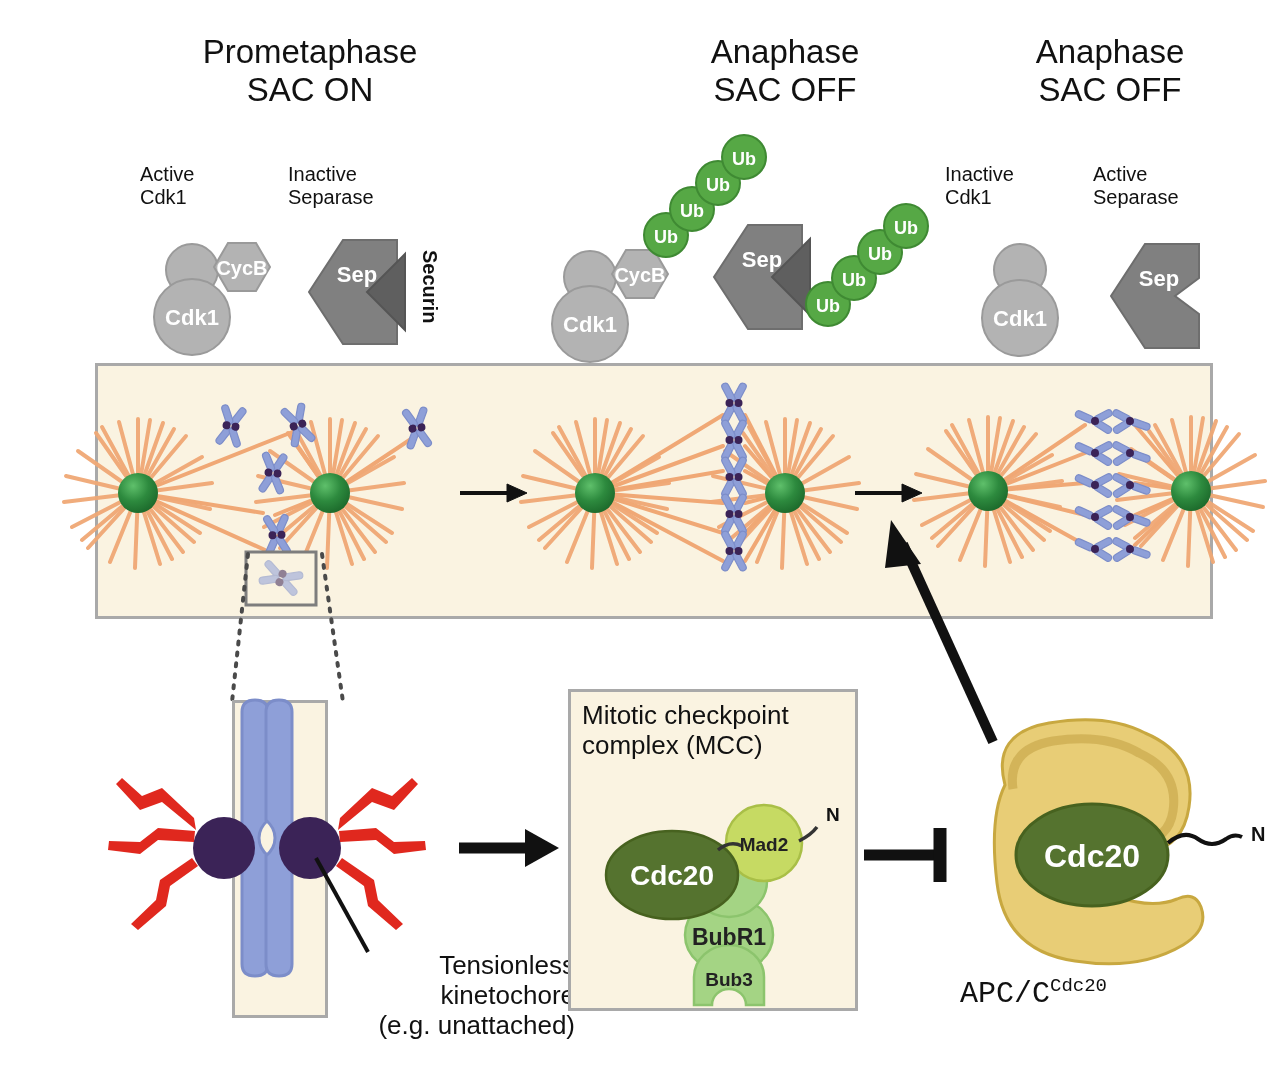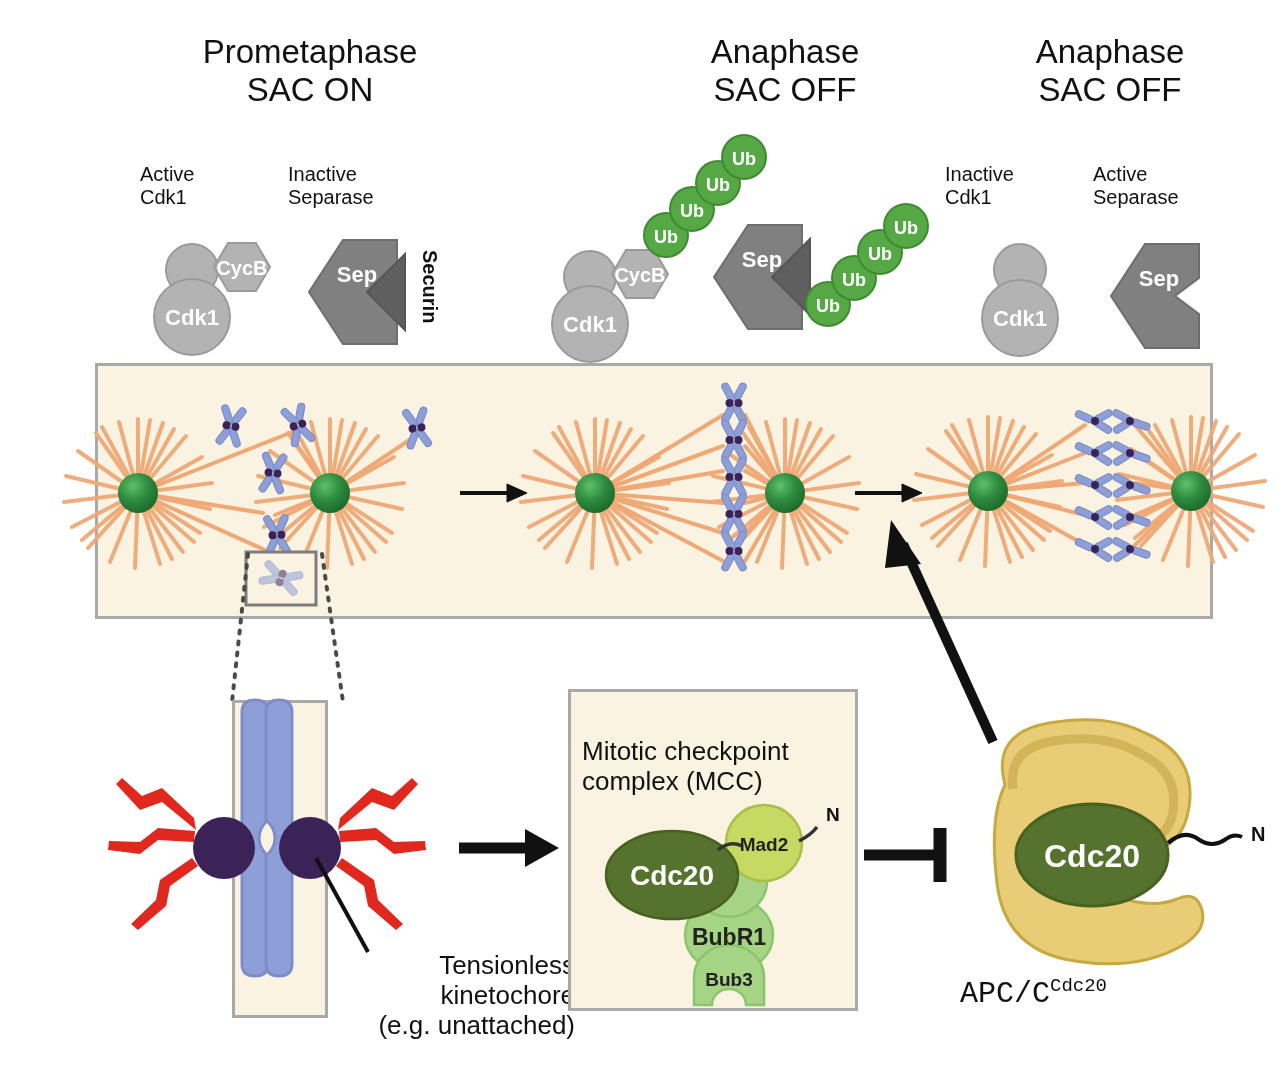--- a/index.html
+++ b/index.html
@@ -303,21 +303,21 @@
 (e.g. unattached)</div>
 
 <svg class="abs" style="left:455px;top:820px;" width="115" height="60">
   <line x1="4" y1="28" x2="72" y2="28" stroke="#111" stroke-width="11"></line>
   <polygon points="70,9 104,28 70,47" fill="#111"></polygon>
 </svg>
 
 <div class="abs" id="mcc-box"></div>
 
 <div class="abs" style="left:582px;top:700px;width:262px;font-size:26px;line-height:30px;
-     white-space:pre-line;color:#111;text-align:left;margin-top:36px;">Mitotic checkpoint
+     white-space:pre-line;color:#111;text-align:left;">Mitotic checkpoint
 complex (MCC)</div>
 
 <svg class="abs novis" style="left:568px;top:755px;" width="310" height="258">
 
   <ellipse cx="161" cy="180" rx="44" ry="38" fill="#a4d484" stroke="#8cc46d" stroke-width="2.5"></ellipse>
 
   <ellipse cx="161" cy="126" rx="38" ry="36" fill="#a4d484" stroke="#8cc46d" stroke-width="2.5"></ellipse>
 
   <path d="M126,222 a35,32 0 0 1 70,0 l0,28 l-18,0 a17,16 0 0 0 -34,0 l-18,0 Z" fill="#a4d484" stroke="#8cc46d" stroke-width="2.5"></path>
 

